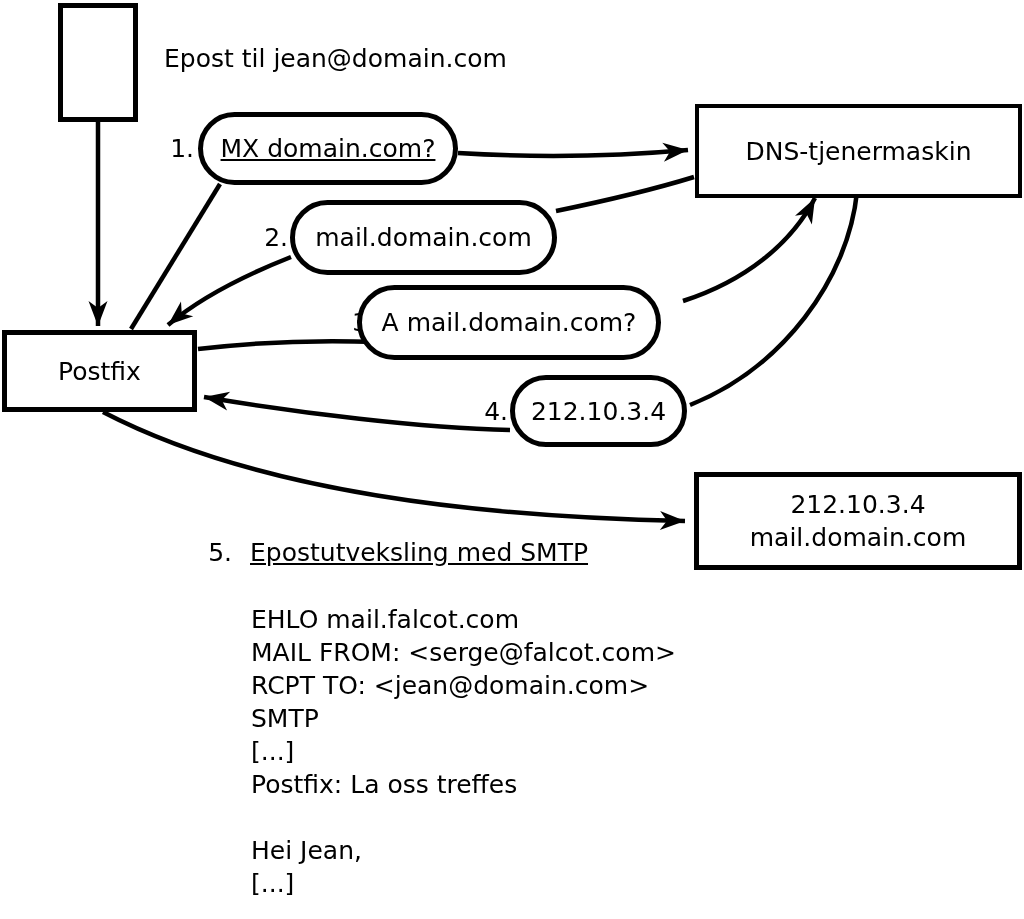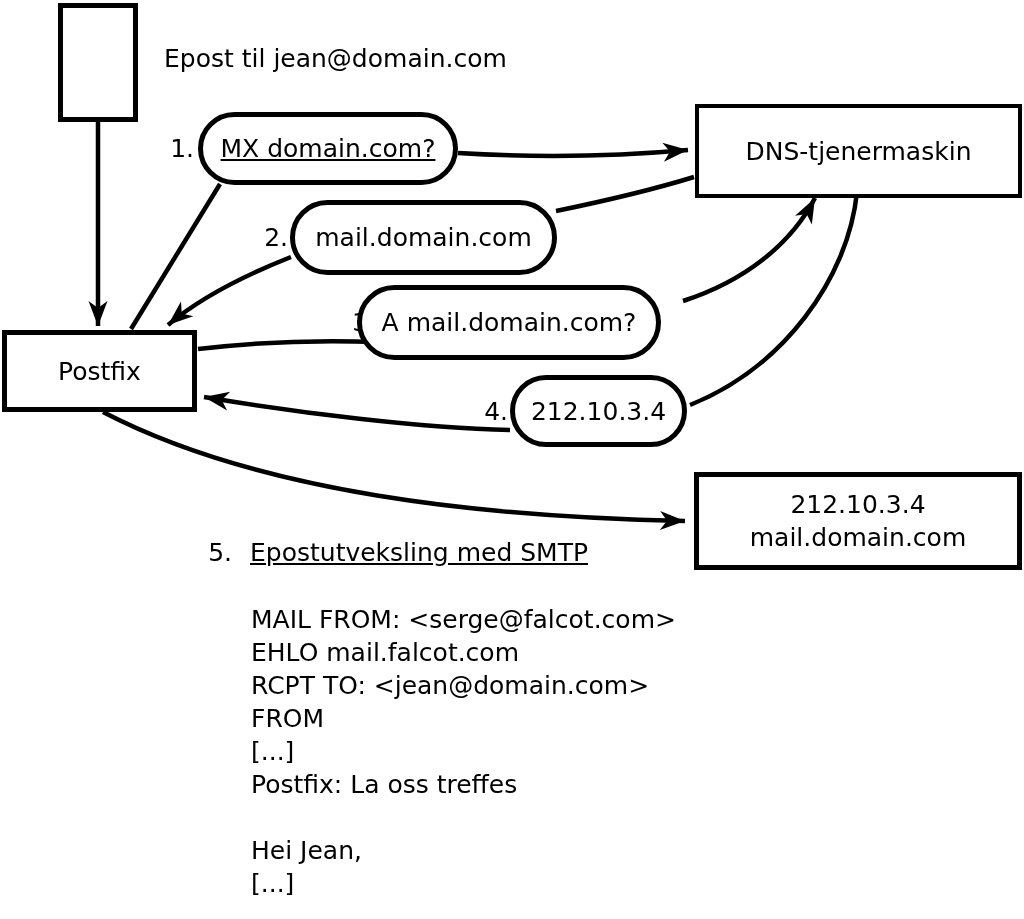--- a/index.html
+++ b/index.html
@@ -84,24 +84,24 @@
     <div class="target-inner">
       <div>212.10.3.4</div>
       <div>mail.domain.com</div>
     </div>
   </div>
 
   <div class="txt num" style="left:196px; top:538px; width:36px;">5.</div>
   <div class="txt" style="left:250px; top:538px;text-decoration:underline;">Epostutveksling med SMTP</div>
 
   <div id="smtp-block">
+    <div class="smtp-line">EHLO mail.falcot.com</div>
     <div class="smtp-line">MAIL FROM: &lt;serge@falcot.com&gt;</div>
-    <div class="smtp-line">EHLO mail.falcot.com</div>
     <div class="smtp-line">RCPT TO: &lt;jean@domain.com&gt;</div>
-    <div class="smtp-line">FROM</div>
+    <div class="smtp-line">SMTP</div>
     <div class="smtp-line">[...]</div>
     <div class="smtp-line">Postfix: La oss treffes</div>
     <div class="smtp-line"></div>
     <div class="smtp-line">Hei Jean,</div>
     <div class="smtp-line">[...]</div>
     <div class="smtp-line">.</div>
   </div>
 
 </div>
 

